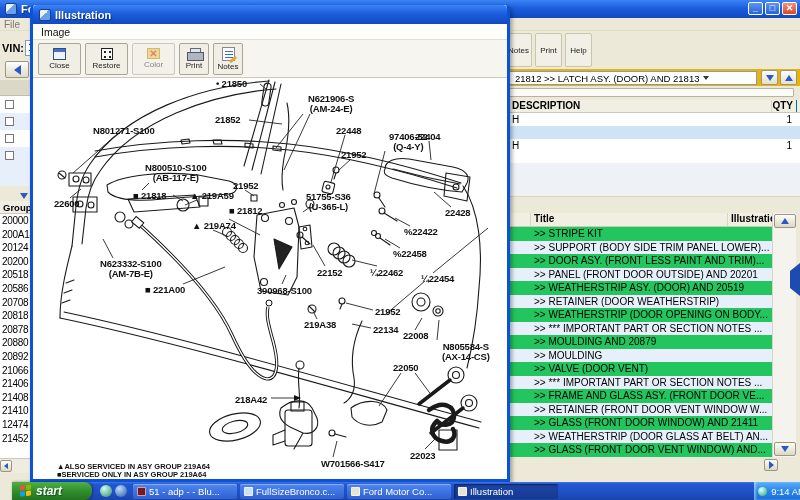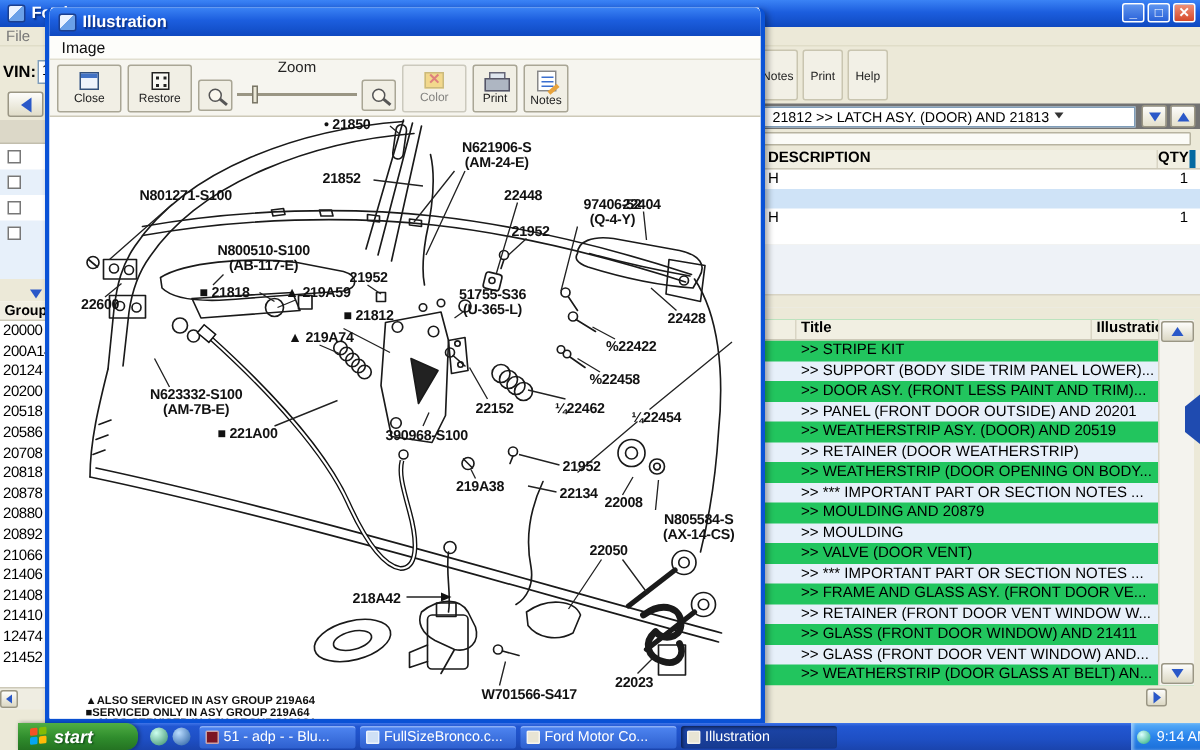--- a/index.html
+++ b/index.html
@@ -28,39 +28,39 @@
   .mtb-btn .cap { font-size:8px; color:#222; margin-top:1px; }
   .ico-notepage { width:13px; height:14px; background:#fff; border:1px solid #888; position:relative; }
   .ico-notepage::before { content:""; position:absolute; left:2px; top:3px; width:8px; height:1px; background:#3a6fd0;
     box-shadow:0 3px 0 #3a6fd0, 0 6px 0 #3a6fd0; }
   .ico-notepage::after { content:""; position:absolute; right:-3px; bottom:-1px; width:8px; height:3px; background:#e8a33c; transform:rotate(-40deg); }
   .ico-printer { width:15px; height:12px; position:relative; }
   .ico-printer::before { content:""; position:absolute; left:3px; top:0; width:9px; height:4px; background:#dfe6ef; border:1px solid #667; }
   .ico-printer::after { content:""; position:absolute; left:0; top:4px; width:15px; height:7px; background:#aeb6c2; border:1px solid #556; }
 
   
-  .selector-bar { position:absolute; left:500px; top:69px; width:300px; height:17px; background:#737373; display:flex; align-items:center; }
+  .selector-bar { position:absolute; left:500px; top:69px; width:300px; height:17px; background:#eab308; display:flex; align-items:center; }
   .selector-field { position:absolute; left:0; top:2px; width:257px; height:14px; background:#fff; border:1px solid #7f9db9;
     font-size:9.5px; line-height:12px; padding:1px 2px 0 14px; white-space:nowrap; overflow:hidden; color:#000; }
   .sel-caret { display:inline-block; width:0; height:0; border:3px solid transparent; border-top:4px solid #333; margin-left:4px; vertical-align:middle; }
   .sel-btn { position:absolute; top:1px; width:17px; height:15px; border:1px solid #9a9684; border-radius:2px;
     background:linear-gradient(#fdfdfb,#e4e0cc); display:flex; align-items:center; justify-content:center; }
   .tri-dn { width:0; height:0; border:4px solid transparent; border-top:6px solid #2a58c8; margin-top:4px; }
   .tri-up { width:0; height:0; border:4px solid transparent; border-bottom:6px solid #2a58c8; margin-bottom:4px; }
   .tri-left-big { width:0; height:0; border:8px solid transparent; border-right:10px solid #1f4bb0; }
 
   
   .right-strip { position:absolute; left:500px; top:86px; width:300px; height:14px; background:#ece9d8; }
   .right-strip .sunken { position:absolute; left:6px; top:2px; width:288px; height:9px; background:#fbfbf7; border:1px solid #b7b3a0; border-radius:1px; }
 
   
   .parts-table { position:absolute; left:505px; top:100px; width:295px; height:63px; background:#fff; font-size:10px; }
   .parts-head { height:13px; background:#f1efe2; border-bottom:1px solid #cdc9b8; display:flex; font-weight:bold; }
   .parts-head .c-desc { flex:1; padding-left:7px; border-right:1px solid #d9d5c4; }
-  .parts-head .c-qty { width:25px; text-align:right; padding-right:3px; border-right:4px solid #0369a1; }
+  .parts-head .c-qty { width:25px; text-align:right; padding-right:3px; border-right:1px solid #0369a1; }
   .parts-head .c-sp { width:3px; }
   .parts-row { height:13px; display:flex; line-height:13px; }
   .parts-row.sel { background:#cfe3f7; }
   .parts-row .c-desc { flex:1; padding-left:7px; }
   .parts-row .c-qty { width:25px; text-align:right; padding-right:8px; }
   .splitter-zone { position:absolute; left:500px; top:163px; width:300px; height:42px; background:#eef2f7; }
   .splitter-zone::after { content:""; position:absolute; left:0; bottom:0; width:100%; height:8px; background:#ece9d8; border-top:1px solid #d8d4c4; }
 
   
   .titles-table { position:absolute; left:505px; top:213px; width:291px; height:244px; background:#22c55e; font-size:10px; }
@@ -247,22 +247,22 @@
         <div class="title-row">&gt;&gt; RETAINER (DOOR WEATHERSTRIP)</div>
         <div class="title-row">&gt;&gt; WEATHERSTRIP (DOOR OPENING ON BODY...</div>
         <div class="title-row">&gt;&gt; *** IMPORTANT PART OR SECTION NOTES ...</div>
         <div class="title-row">&gt;&gt; MOULDING AND 20879</div>
         <div class="title-row">&gt;&gt; MOULDING</div>
         <div class="title-row">&gt;&gt; VALVE (DOOR VENT)</div>
         <div class="title-row">&gt;&gt; *** IMPORTANT PART OR SECTION NOTES ...</div>
         <div class="title-row">&gt;&gt; FRAME AND GLASS ASY. (FRONT DOOR VE...</div>
         <div class="title-row">&gt;&gt; RETAINER (FRONT DOOR VENT WINDOW W...</div>
         <div class="title-row">&gt;&gt; GLASS (FRONT DOOR WINDOW) AND 21411</div>
+        <div class="title-row">&gt;&gt; WEATHERSTRIP (DOOR GLASS AT BELT) AN...</div>
         <div class="title-row">&gt;&gt; GLASS (FRONT DOOR VENT WINDOW) AND...</div>
-        <div class="title-row">&gt;&gt; WEATHERSTRIP (DOOR GLASS AT BELT) AN...</div>
       </div>
   </div>
   <div class="vscroll">
     <div class="sc-btn" style="top:1px;">
         <span class="tri-up"></span>
       </div>
     <div class="sc-btn" style="bottom:1px;">
         <span class="tri-dn"></span>
       </div>
   </div>
@@ -336,32 +336,20 @@
       <span>Image</span>
     </div>
     <div class="ptoolbar">
       <div class="pbtn">
         <span class="ico-close-p"></span>
         <span class="cap">Close</span>
       </div>
       <div class="pbtn">
         <span class="ico-restore-p"></span>
         <span class="cap">Restore</span>
-      </div>
-      <div class="zoom-group">
-        <span class="zoom-label">Zoom</span>
-        <div class="zmbtn minus">
-            <span class="mag"></span>
-          </div>
-        <div class="slider">
-            <span class="thumb"></span>
-          </div>
-        <div class="zmbtn plus">
-            <span class="mag"></span>
-          </div>
       </div>
       <div class="pbtn disabled">
         <span class="ico-color">✕</span>
         <span class="cap">Color</span>
       </div>
       <div class="pbtn small">
         <span class="ico-printer"></span>
         <span class="cap">Print</span>
       </div>
       <div class="pbtn small">

